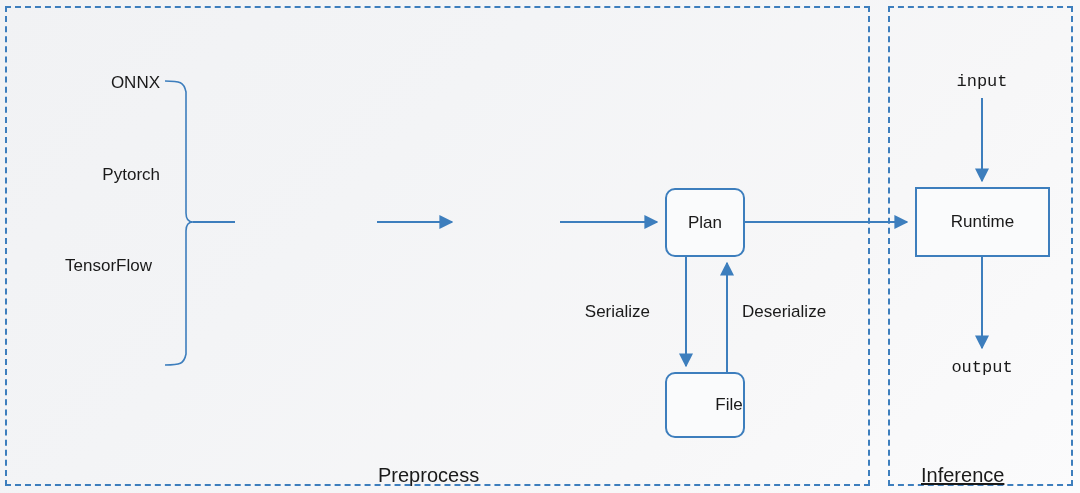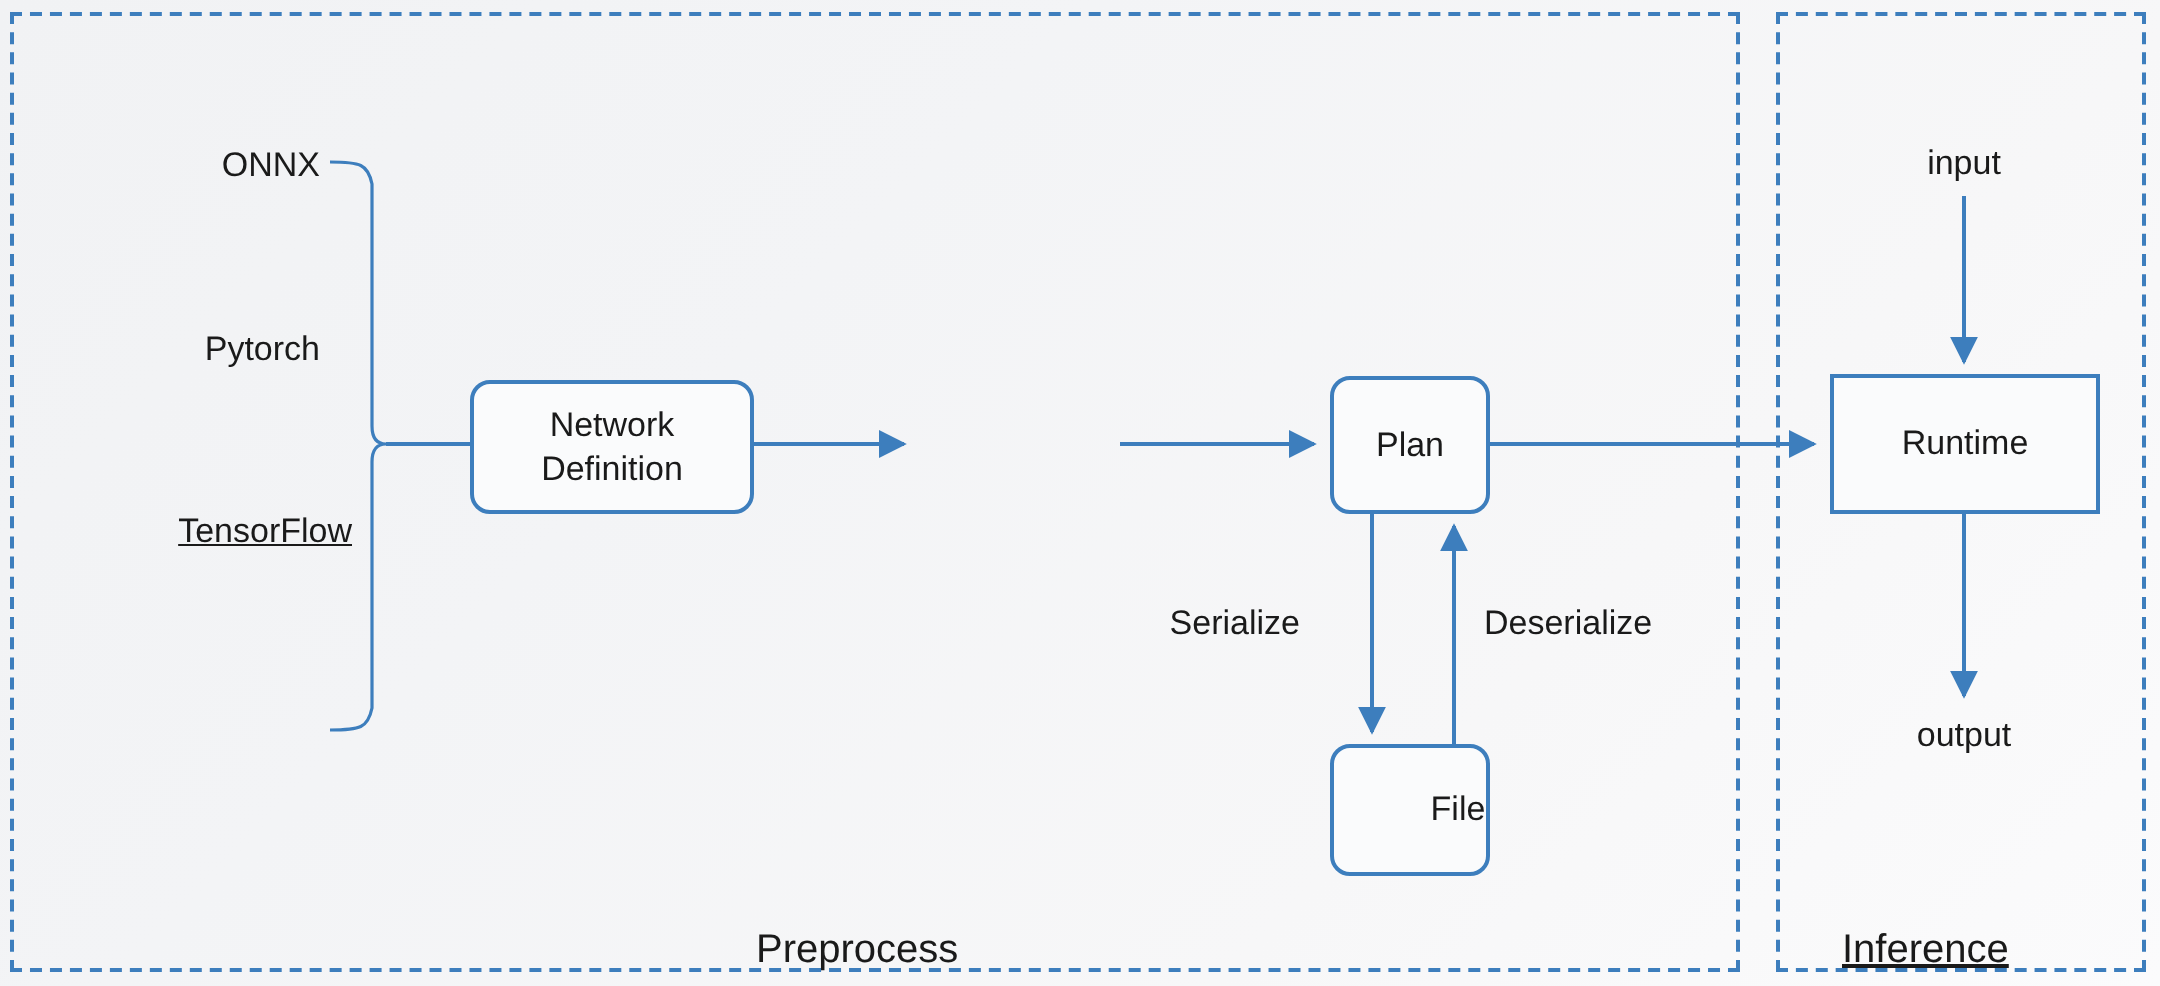--- a/index.html
+++ b/index.html
@@ -51,21 +51,21 @@
   .node.square  { border-radius: 0; }
 
   
   .tlabel {
     position: absolute;
     font-size: 17px;
     color: #1a1a1a;
     white-space: nowrap;
   }
   .tlabel.right  { text-align: right; }
-  .tlabel.center { text-align: center; }
+  .tlabel.center { text-align: center; font-family: Liberation Mono, monospace; }
 
   
   #wires {
     position: absolute;
     left: 0; top: 0;
     width: 1080px;
     height: 493px;
     pointer-events: none;
   }
   .wire {
@@ -85,21 +85,21 @@
 <div id="canvas">
 
   <div class="panel" style="left:5px; top:6px; width:865px; height:480px;"></div>
   <div class="panel" style="left:888px; top:6px; width:185px; height:480px;"></div>
 
   <div class="panel-label" style="left:378px; top:448px; width:120px;">Preprocess</div>
   <div class="panel-label" style="left:921px; top:448px; width:120px;text-decoration:underline;">Inference</div>
 
   <div class="tlabel right" style="left:10px; top:73px; width:150px;">ONNX</div>
   <div class="tlabel right" style="left:10px; top:165px; width:150px;">Pytorch</div>
-  <div class="tlabel right" style="left:26px; top:256px; width:150px;text-decoration:underline;">TensorFlow</div>
+  <div class="tlabel right" style="left:2px; top:256px; width:150px;">TensorFlow</div>
 
   <svg id="wires" viewBox="0 0 1080 493">
     <defs>
       <marker id="arrow" viewBox="0 0 10 10" refX="9" refY="5" markerWidth="7" markerHeight="7" orient="auto-start-reverse">
         <path d="M 0 0 L 10 5 L 0 10 z" fill="#3d7ebd"></path>
       </marker>
     </defs>
 
     <path class="wire-thin" d="M 165,81
              C 180,81 184,82 186,92
@@ -119,26 +119,20 @@
 
     <path class="wire" d="M 686,257 L 686,366" marker-end="url(#arrow)"></path>
 
     <path class="wire" d="M 727,372 L 727,263" marker-end="url(#arrow)"></path>
 
     <path class="wire" d="M 982,98 L 982,181" marker-end="url(#arrow)"></path>
 
     <path class="wire" d="M 982,256 L 982,348" marker-end="url(#arrow)"></path>
   </svg>
 
-  <div class="node rounded" style="left:235px; top:190px; width:142px; height:67px;">
-    <div>
-      <span>Network</span><br>
-      <span>Definition</span>
-    </div>
-  </div>
 
 
   <div class="node rounded" style="left:665px; top:188px; width:80px; height:69px;">
     <span>Plan</span>
   </div>
 
   <div class="node rounded" style="left:665px; top:372px; width:80px; height:66px;padding-left:48px;">
     <span>File</span>
   </div>
 

